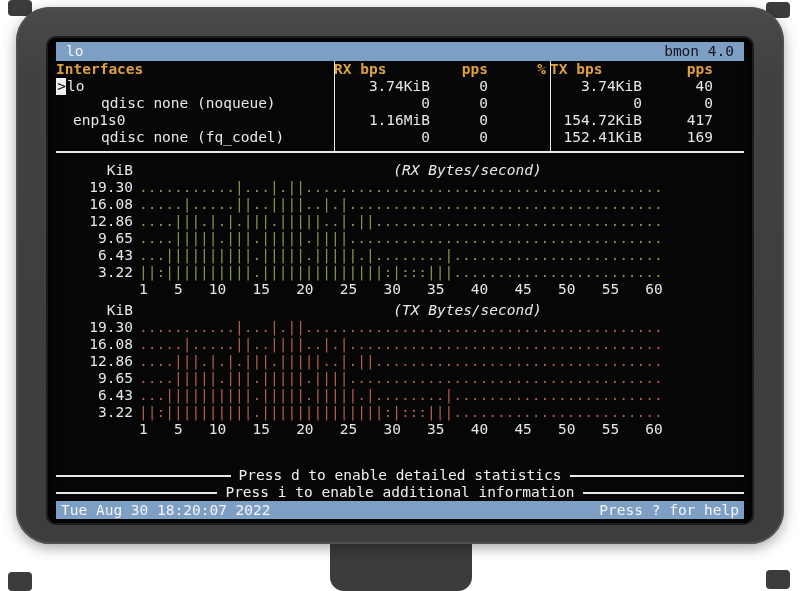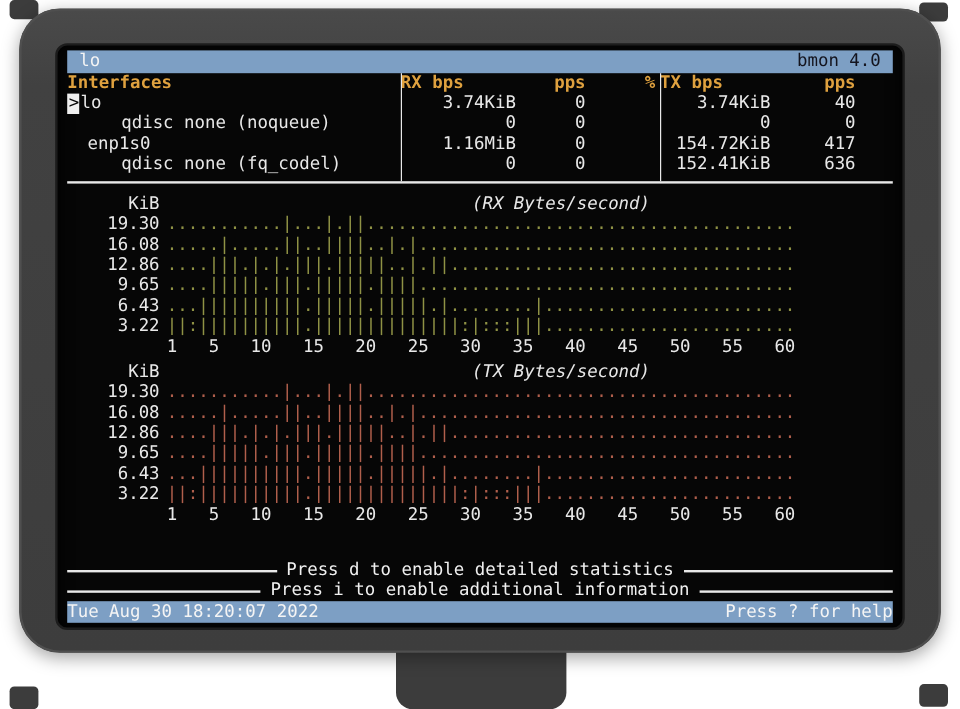--- a/index.html
+++ b/index.html
@@ -58,21 +58,21 @@
   .axis .cells { color:var(--fg,#e8e8e8) !important; }
   .gtitle { flex:1; text-align:center; position:relative; left:29px; color:var(--fg,#e8e8e8);font-style:italic; }
 
   .spacer { flex:1; }
 
   .hint { display:flex; align-items:center; height:17px; flex:none; color:#f0f0f0; }
   .hint::before,.hint::after { content:""; flex:1; height:2px; background:#e8e8e8; }
   .hint span { padding:0 8px; }
 
   .status { background:var(--titlebar-bg,#7d9fc4); height:18px; line-height:18px;
-            display:flex; justify-content:space-between; padding:0 0;
+            display:flex; justify-content:space-between; padding:0 5px;
             color:#f4f4f4; flex:none; }
 </style>
 </head>
 <body>
 
 <div class="stage">
   <div class="tab tab-tl"></div>
   <div class="tab tab-tr"></div>
   <div class="tab tab-bl"></div>
   <div class="tab tab-br"></div>
@@ -141,21 +141,21 @@
 
         <div class="trow">
           <span class="c-name">
             <span class="cur"></span>
             <span class="nm ind2">qdisc none (fq_codel)</span>
           </span>
           <span class="num">0</span>
           <span class="num">0</span>
           <span class="num"></span>
           <span class="num">152.41KiB</span>
-          <span class="num">636</span>
+          <span class="num">169</span>
           <span></span>
         </div>
       </div>
 
       <div class="pregap"></div>
 
       <div class="graph rx">
         <div class="grow">
           <span class="ylab">KiB</span>
           <span class="gtitle">(RX Bytes/second)</span>

